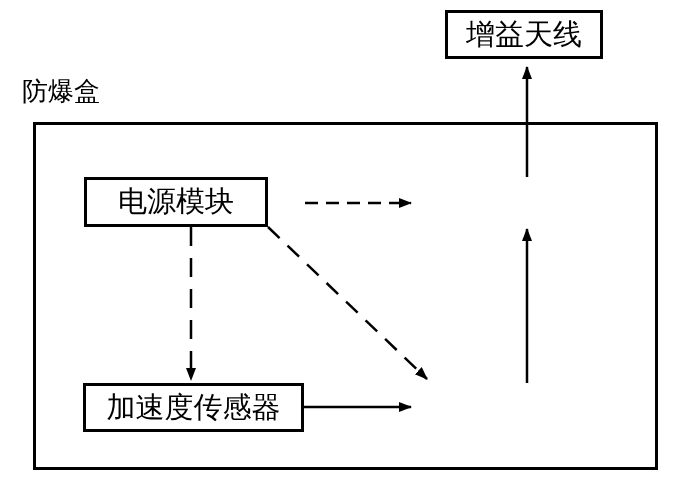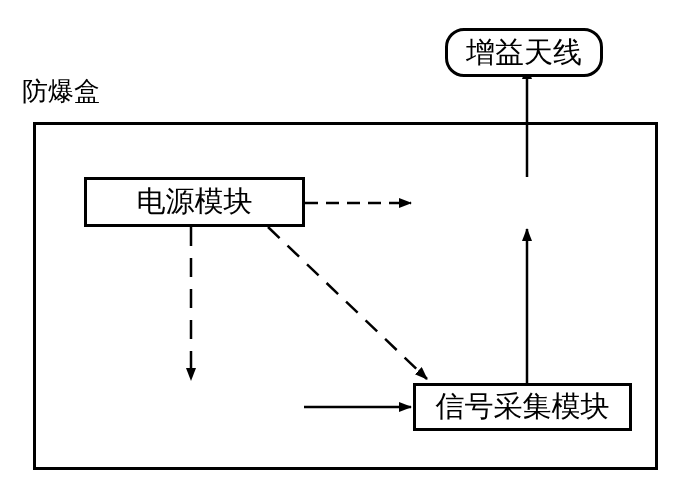--- a/index.html
+++ b/index.html
@@ -38,22 +38,22 @@
     position: absolute;
     left: 33px;
     top: 122px;
     width: 625px;
     height: 348px;
     border: 3px solid #000000;
     box-sizing: border-box;
     background: transparent;
     z-index: 0;
   }
-  .node-antenna  { left: 445px; top: 28px;  width: 158px; height: 49px; border-radius: 19px; }
-  .node-power    { left: 84px;  top: 177px; width: 221px; height: 50px; }
+  .node-antenna  { left: 445px; top: 10px;  width: 158px; height: 49px; }
+  .node-power    { left: 84px;  top: 177px; width: 184px; height: 50px; }
   .node-wireless { left: 413px; top: 177px; width: 222px; height: 49px; }
   .node-accel    { left: 83px;  top: 383px; width: 221px; height: 49px; }
   .node-signal   { left: 413px; top: 383px; width: 219px; height: 48px; }
   .edges-svg {
     position: absolute;
     left: 0;
     top: 0;
     width: 687px;
     height: 487px;
     z-index: 1;
@@ -94,18 +94,18 @@
 
   <div class="node node-antenna">
     <span>增益天线</span>
   </div>
 
   <div class="node node-power">
     <span>电源模块</span>
   </div>
 
 
+  <div class="node node-accel">
+    <span>加速度传感器</span>
+  </div>
 
-  <div class="node node-signal">
-    <span>信号采集模块</span>
-  </div>
 
 </div>
 
 </body></html>

